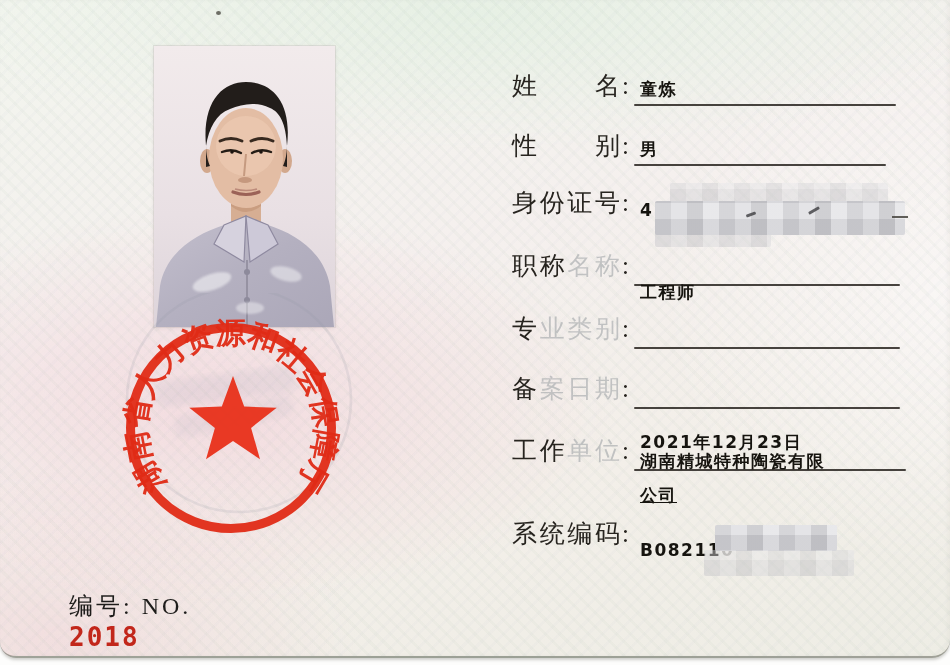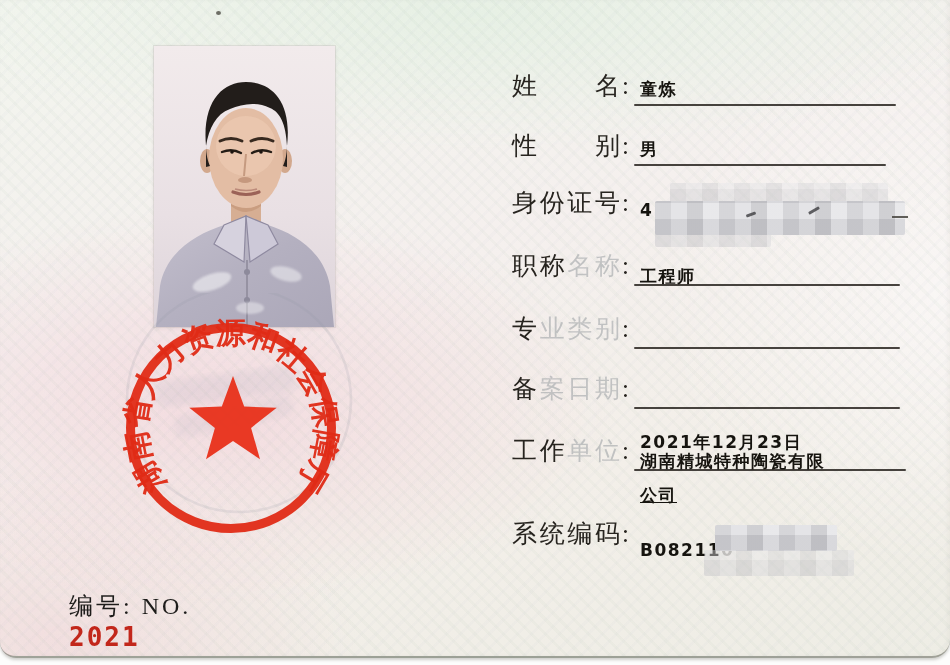--- a/index.html
+++ b/index.html
@@ -204,21 +204,21 @@
       </div>
       <div class="field-row" style="top: 250px;">
         <div class="f-label">
           <span class="ch">职</span>
           <span class="ch">称</span>
           <span class="ch faint">名</span>
           <span class="ch faint">称</span>
         </div>
         <span class="f-colon">:</span>
         <div class="f-underline" style="width: 266px;"></div>
-        <div class="f-value" style="top: 9px;"><span>工程师</span></div>
+        <div class="f-value" style="top: 25px;"><span>工程师</span></div>
       </div>
       <div class="field-row" style="top: 313px;">
         <div class="f-label">
           <span class="ch">专</span>
           <span class="ch faint">业</span>
           <span class="ch faint">类</span>
           <span class="ch faint">别</span>
         </div>
         <span class="f-colon">:</span>
         <div class="f-underline" style="width: 266px;"></div>
@@ -254,16 +254,16 @@
         </div>
         <span class="f-colon">:</span>
         <div class="f-value" style="top: 15px;"><span>B08211</span><span class="faint-val">0</span></div>
         <div class="mosaic-band" style="left: 207px; top: 7px; width: 122px; height: 26px;"></div>
         <div class="mosaic-band light" style="left: 196px; top: 32px; width: 150px; height: 26px;"></div>
       </div>
     </div>
 
   <div class="serial">
     <span class="serial-label">编号: NO.</span>
-    <span class="serial-num">2021</span>
+    <span class="serial-num">2018</span>
     <span class="serial-num-faint">3</span>
   </div>
 </div>
 
 </body></html>

